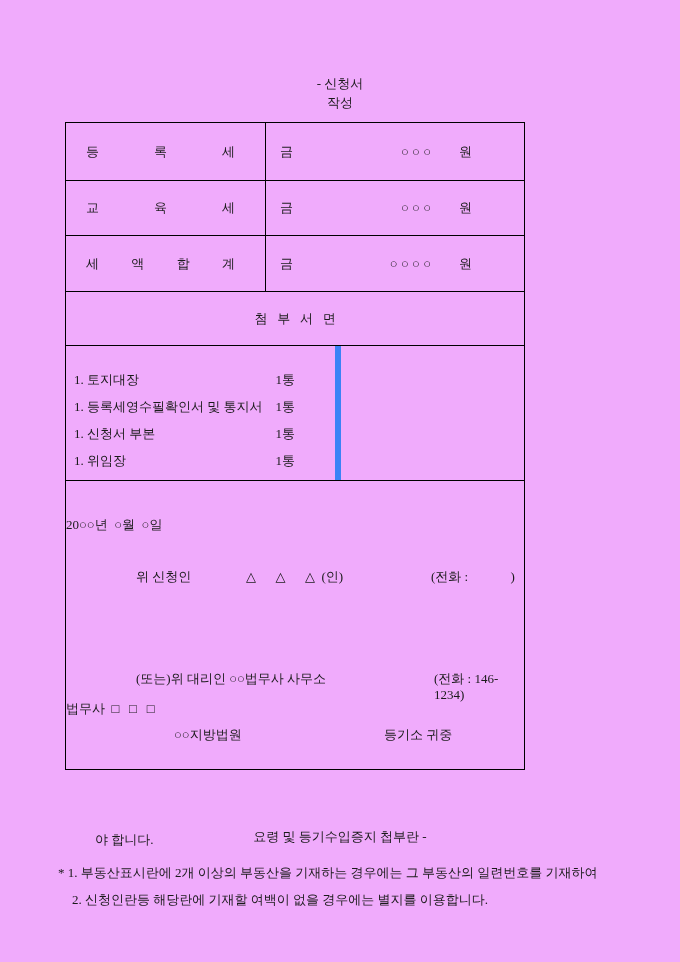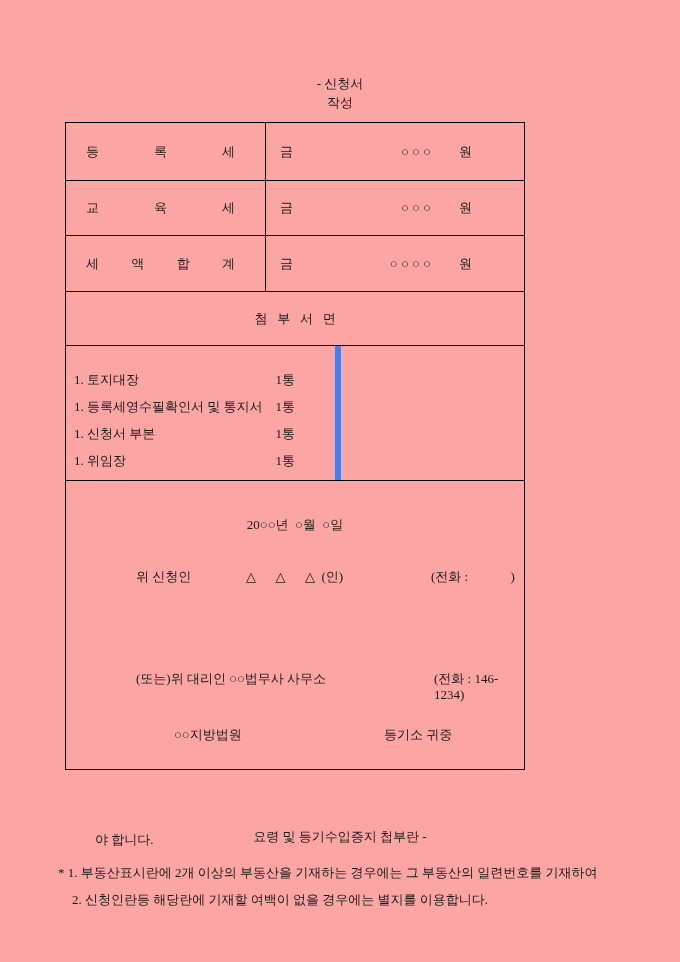--- a/index.html
+++ b/index.html
@@ -1,21 +1,21 @@
 <!DOCTYPE html>
 <html><head>
 <meta charset="utf-8">
 <style>
   html, body { margin: 0; padding: 0; background: #e8e8e8; }
   .doc {
     position: relative;
     width: 680px;
     height: 962px;
     margin: 0 auto;
-    background: #fca5a5;
+    background: #f0abfc;
     font-family: "Liberation Serif", "DejaVu Serif", serif;
     font-size: 13px;
     color: #1a1a1a;
     overflow: hidden;
   }
   .pre { white-space: pre; }
 
   .title-block {
     position: absolute;
     top: 74px; left: 0; right: 0;
@@ -74,21 +74,21 @@
     width: 275px;
     box-sizing: border-box;
     border-right: 6px solid #3b82f6;
     padding: 20px 40px 0 8px;
   }
   .attach-item { display: flex; justify-content: space-between; line-height: 27px; }
   .etc-cell { flex: 1; box-sizing: border-box; padding: 22px 0 0 15px; }
 
   .signature-cell { position: relative; height: 288px; }
   .sig-abs { position: absolute; line-height: 16px; }
-  .sig-center { left: 0; right: 0; text-align: center; }
+  .sig-center { left: 0; right: 0; text-align: left; }
 
   .footer-caption {
     position: absolute;
     top: 780px; left: 0; right: 0;
     text-align: center;
     margin-top: 48px;
   }
 
   .note-line { position: absolute; line-height: 16px; }
 </style>
@@ -171,20 +171,21 @@
     <div class="signature-cell">
       <div class="sig-abs sig-center pre" style="top:36px;">20○○년  ○월  ○일</div>
 
       <span class="sig-abs" style="left:70px; top:88px;">위 신청인</span>
       <span class="sig-abs pre" style="left:180px; top:88px;">△      △      △  (인)</span>
       <span class="sig-abs pre" style="left:365px; top:88px;">(전화 :             )</span>
 
       <span class="sig-abs" style="left:70px; top:190px;">(또는)위 대리인 ○○법무사 사무소</span>
       <span class="sig-abs" style="left:368px; top:190px;">(전화 : 146-1234)</span>
 
+      <div class="sig-abs sig-center pre" style="top:220px;">법무사  □   □   □</div>
 
       <span class="sig-abs" style="left:108px; top:246px;">○○지방법원</span>
       <span class="sig-abs" style="left:318px; top:246px;">등기소 귀중</span>
     </div>
 
   </div>
 
   <div class="footer-caption">요령 및 등기수입증지 첩부란 -</div>
 
   <div class="note-line" style="left:58px; top:838px;margin-top:27px;">* 1. 부동산표시란에 2개 이상의 부동산을 기재하는 경우에는 그 부동산의 일련번호를 기재하여</div>

